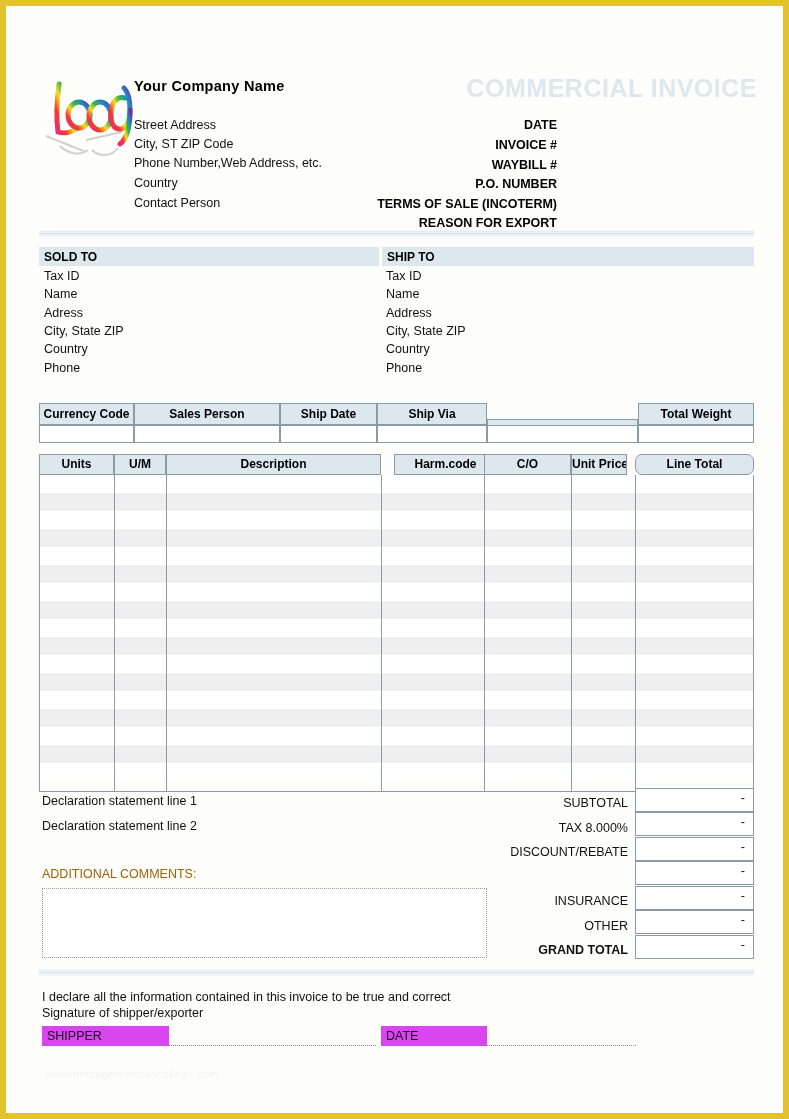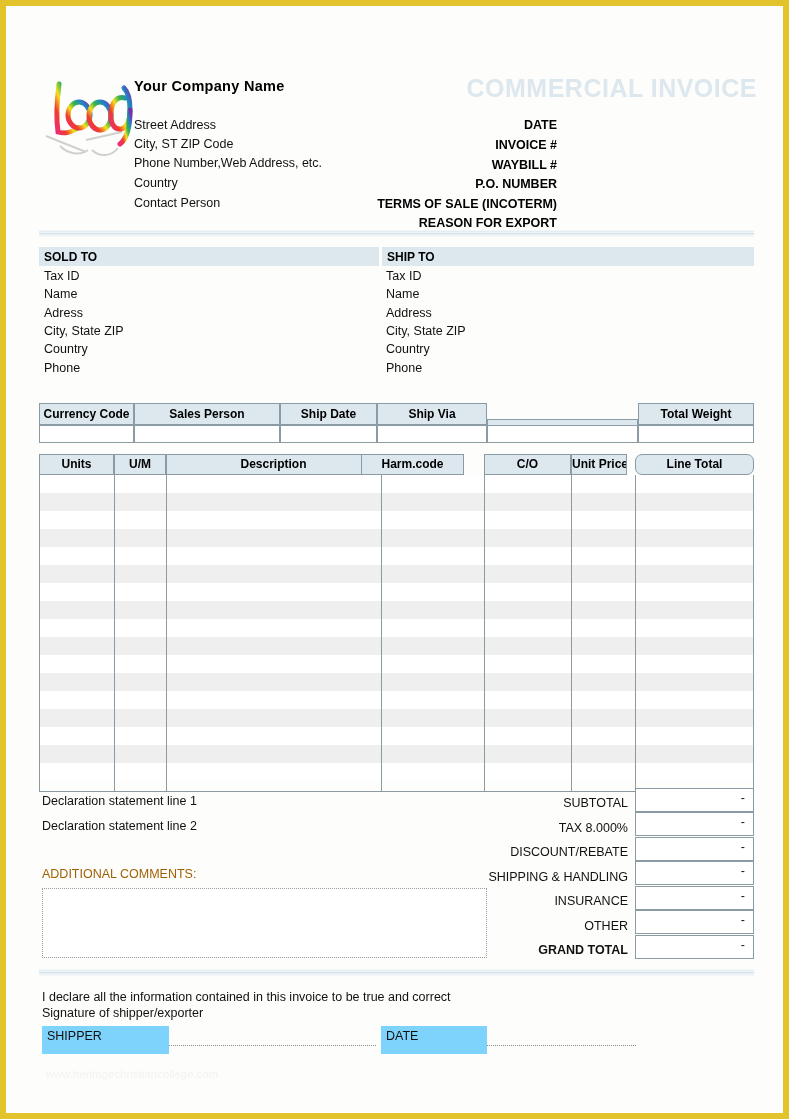--- a/index.html
+++ b/index.html
@@ -166,22 +166,22 @@
     background: linear-gradient(to bottom,
         #ffffff 0%, #dfeaf0 18%, #f4f8fa 34%,
         #cfdfe8 52%, #f7fafb 70%, #e8f0f4 86%, #ffffff 100%);
   }
   .foot-text {
     left: 36px;
     font-size: 12.5px; color: #111;
     white-space: nowrap;
   }
   .sig-band {
-    top: 1020px; height: 28px;
-    background: #7dd3fc;
+    top: 1020px; height: 20px;
+    background: #d946ef;
     box-sizing: border-box;
   }
   .sig-band span {
     position: absolute; left: 5px; top: 3px;
     font-size: 12.5px; color: #111;
   }
   #shipper-band { left: 36px; width: 127px; }
   #date-band    { left: 375px; width: 106px; }
   .sig-rule {
     top: 1039px; height: 0;
@@ -286,21 +286,21 @@
     <div class="abs td-empty" style="left:241px; top:22px; width:97px;"></div>
     <div class="abs td-empty" style="left:338px; top:22px; width:110px;"></div>
     <div class="abs td-empty" style="left:448px; top:22px; width:151px;"></div>
     <div class="abs td-empty" style="left:599px; top:22px; width:116px;"></div>
   </div>
 
   <div class="abs" id="items-head">
     <div class="abs th" style="left:0px;   top:0; width:75px;">Units</div>
     <div class="abs th" style="left:75px;  top:0; width:52px;">U/M</div>
     <div class="abs th" style="left:127px; top:0; width:215px;">Description</div>
-    <div class="abs th" style="left:322px; top:0; width:103px;">Harm.code</div>
+    <div class="abs th" style="left:355px; top:0; width:103px;">Harm.code</div>
     <div class="abs th" style="left:445px; top:0; width:87px;">C/O</div>
     <div class="abs th" style="left:532px; top:0; width:56px;">Unit Price</div>
     <div class="abs th" style="left:596px; top:0; width:119px;border-radius:7px;">Line Total</div>
   </div>
 
   <div class="abs" id="items-body">
     <div id="items-rows">
         <div class="item-row odd"></div>
         <div class="item-row even"></div>
         <div class="item-row odd"></div>
@@ -341,21 +341,20 @@
   <div class="abs total-label" style="top:811px">TAX    8.000%</div>
   <div class="abs total-box" style="top:806px">
     <span>-</span>
   </div>
 
   <div class="abs total-label" style="top:835px">DISCOUNT/REBATE</div>
   <div class="abs total-box" style="top:831px">
     <span>-</span>
   </div>
 
-  <div class="abs total-label" style="top:860px">SHIPPING &amp; HANDLING</div>
   <div class="abs total-box" style="top:855px">
     <span>-</span>
   </div>
 
   <div class="abs total-label" style="top:884px">INSURANCE</div>
   <div class="abs total-box" style="top:880px">
     <span>-</span>
   </div>
 
   <div class="abs total-label" style="top:909px">OTHER</div>

